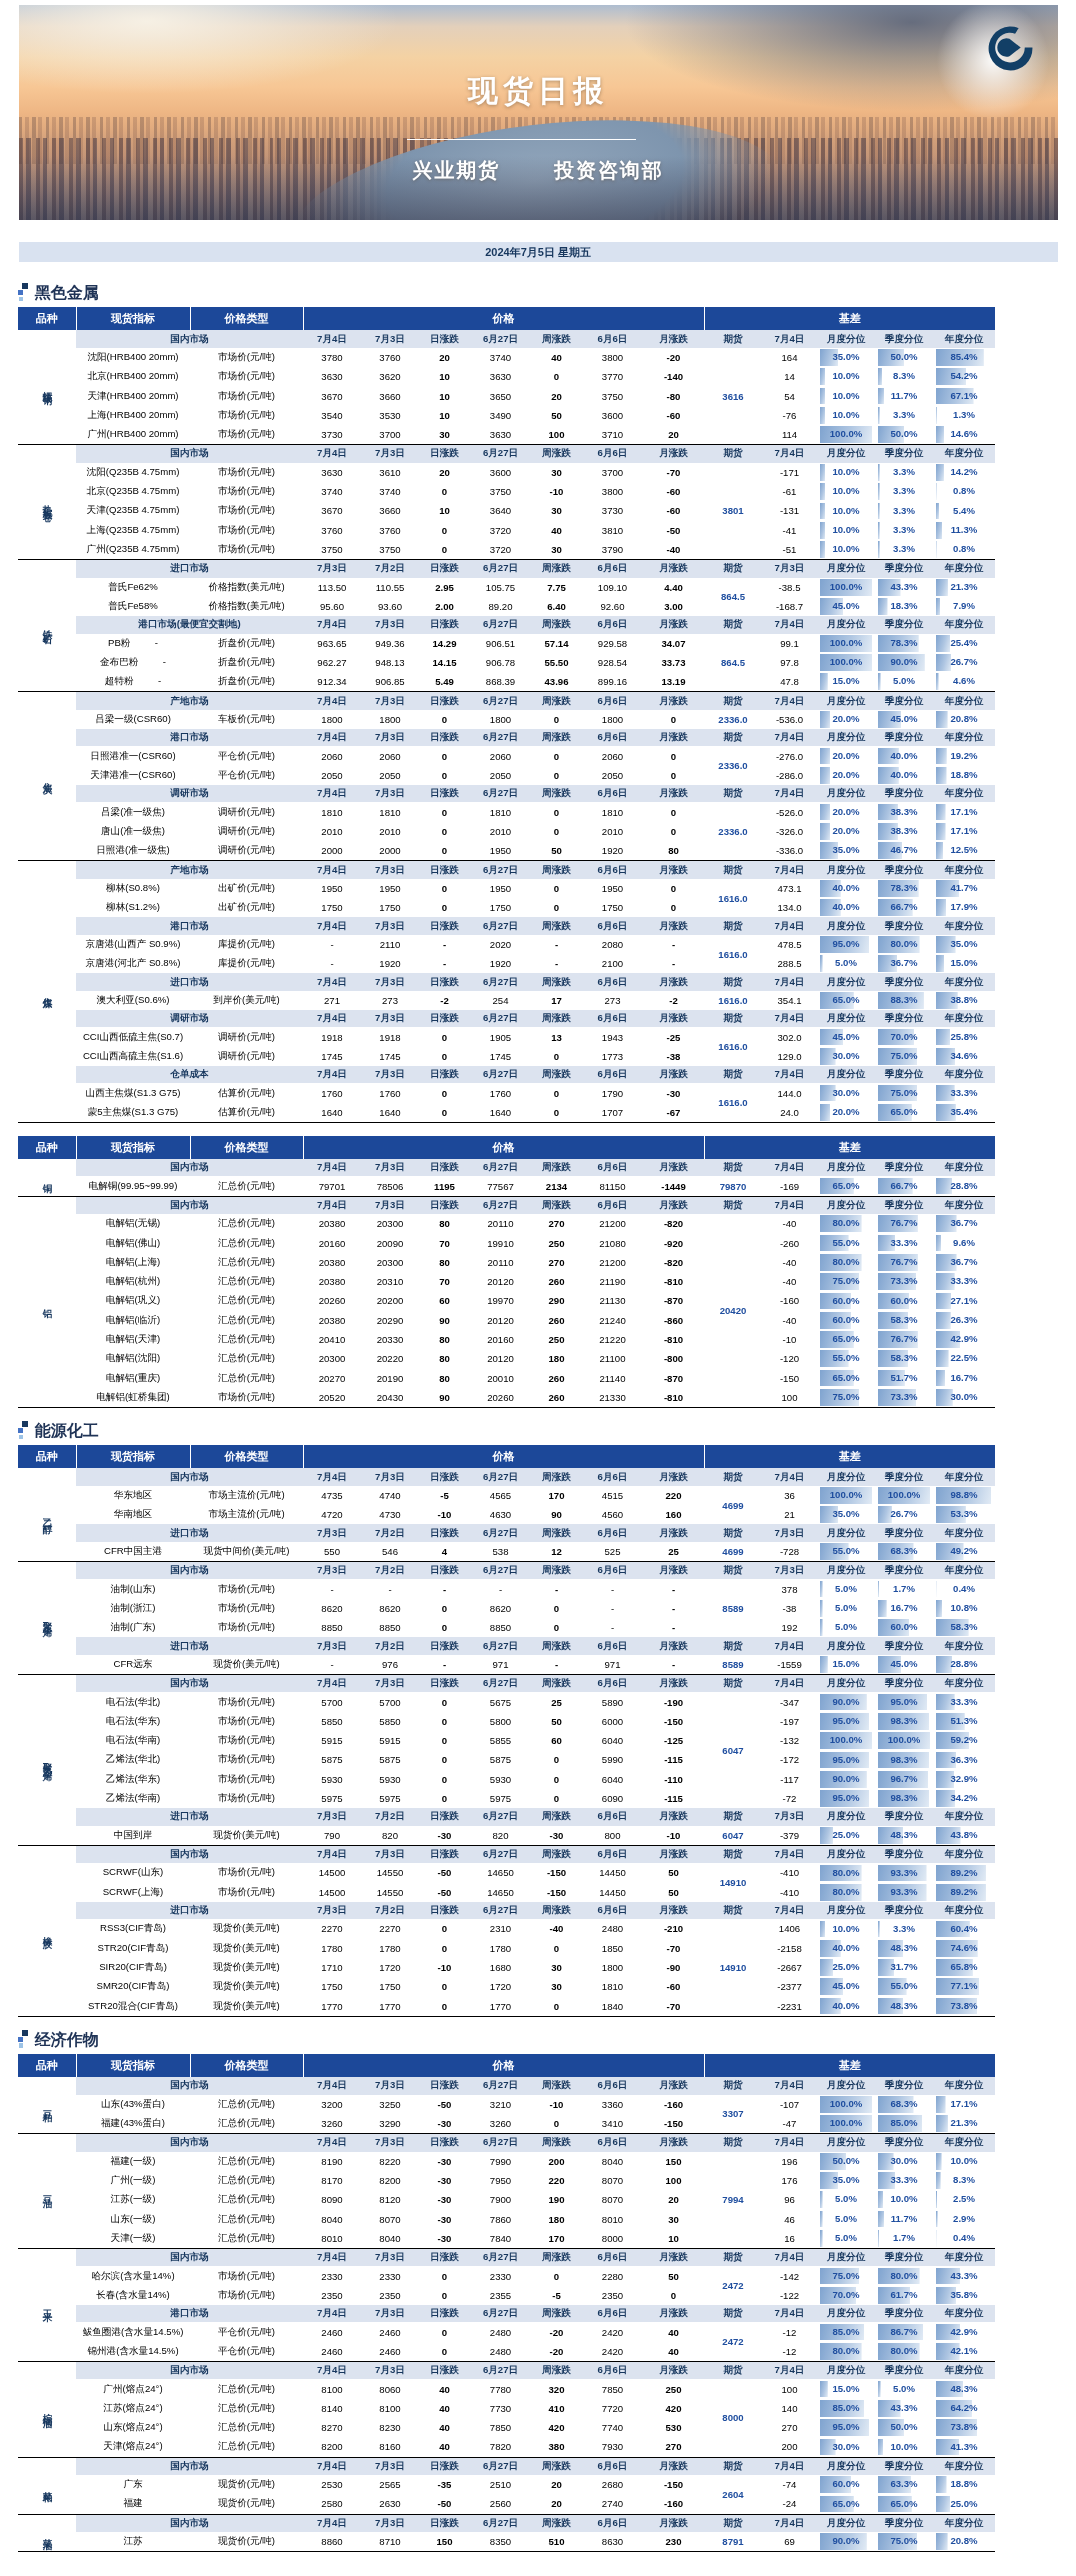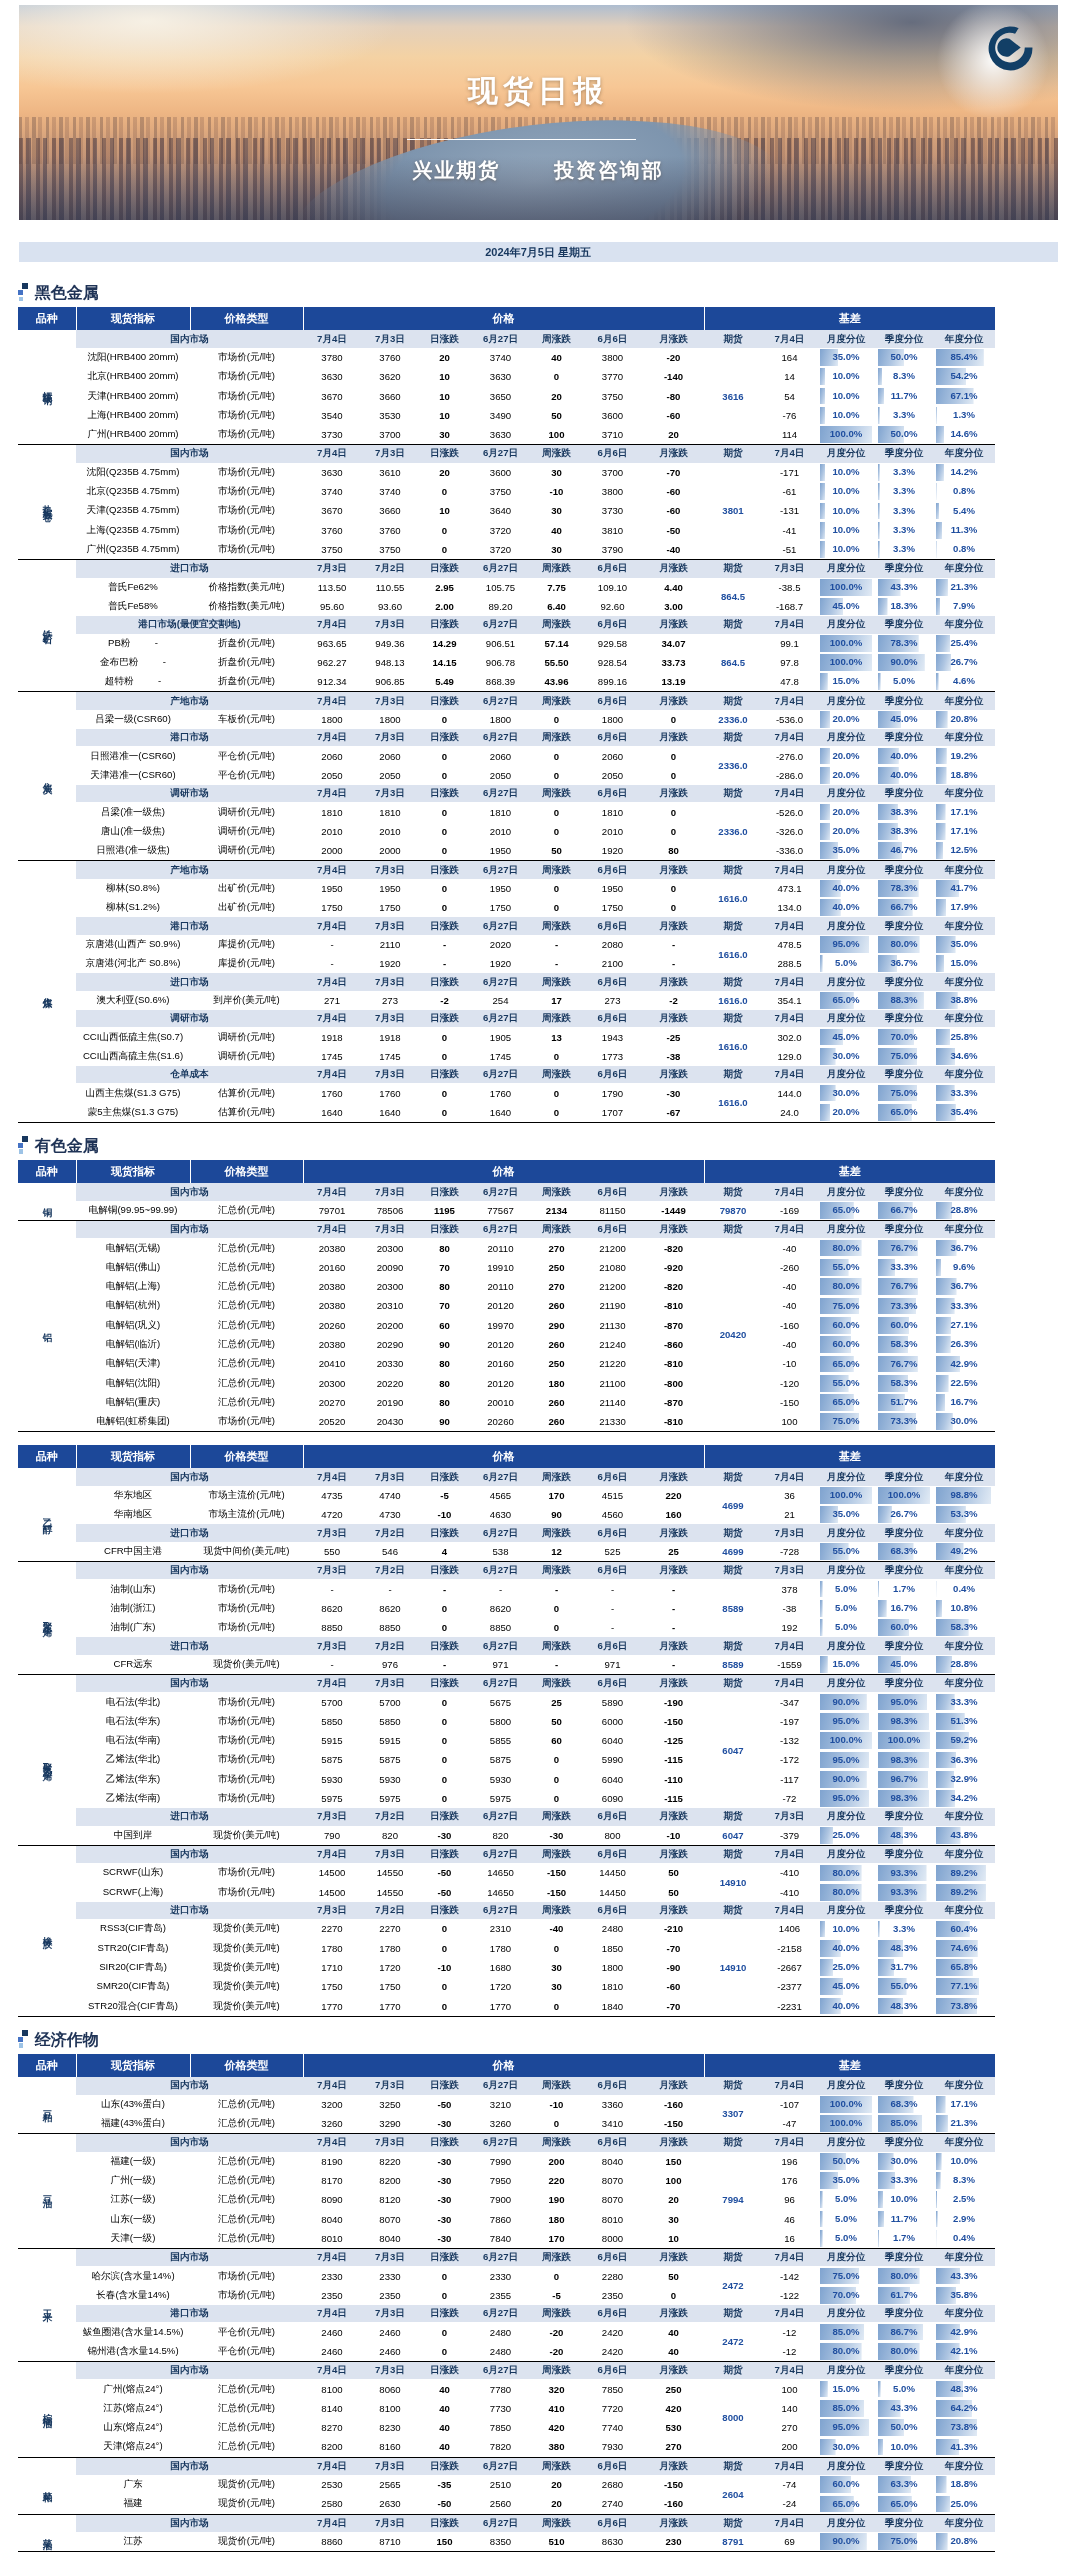--- a/index.html
+++ b/index.html
@@ -957,28 +957,20 @@
                 <div class="bar" style="background-size:65% 100%">65.0%</div>
               </td>
               <td class="pct">
                 <div class="bar" style="background-size:35.4% 100%">35.4%</div>
               </td>
             </tr>
           </tbody>
         </table>
       </div>
       <div class="section">
-        <div class="sec-title">
-          <span class="sec-icon">
-            <i></i>
-            <i></i>
-            <i></i>
-          </span>
-          <span>有色金属</span>
-        </div>
         <table class="ctable">
           <colgroup>
             <col style="width:58px">
             <col style="width:114px">
             <col style="width:113px">
             <col style="width:58px">
             <col style="width:58px">
             <col style="width:51px">
             <col style="width:61px">
             <col style="width:51px">
@@ -1260,20 +1252,28 @@
                 <div class="bar" style="background-size:73.3% 100%">73.3%</div>
               </td>
               <td class="pct">
                 <div class="bar" style="background-size:30% 100%">30.0%</div>
               </td>
             </tr>
           </tbody>
         </table>
       </div>
       <div class="section">
+        <div class="sec-title">
+          <span class="sec-icon">
+            <i></i>
+            <i></i>
+            <i></i>
+          </span>
+          <span>能源化工</span>
+        </div>
         <table class="ctable">
           <colgroup>
             <col style="width:58px">
             <col style="width:114px">
             <col style="width:113px">
             <col style="width:58px">
             <col style="width:58px">
             <col style="width:51px">
             <col style="width:61px">
             <col style="width:51px">

